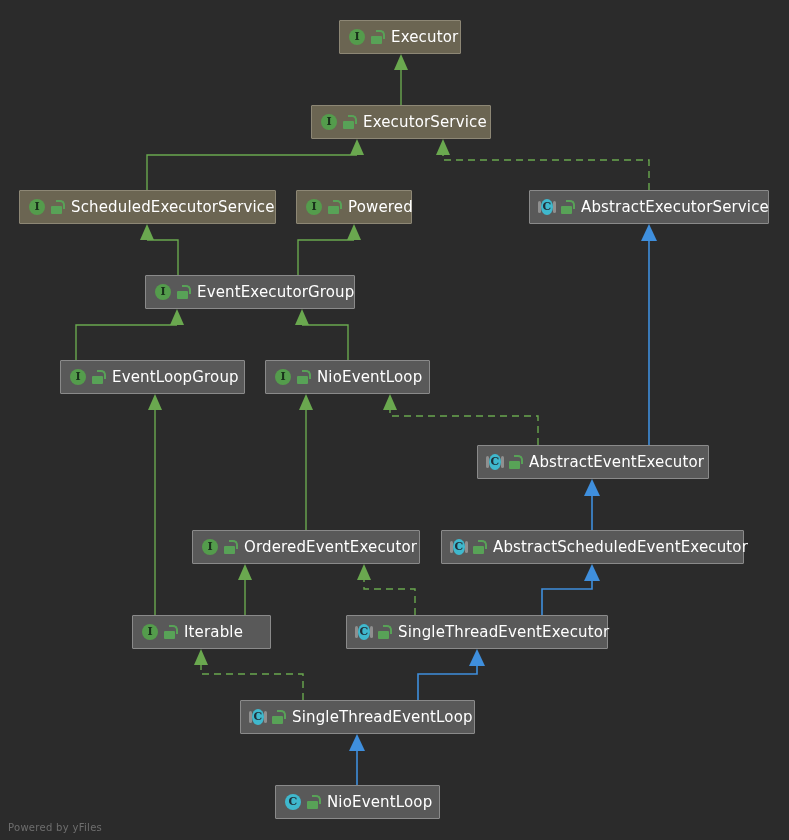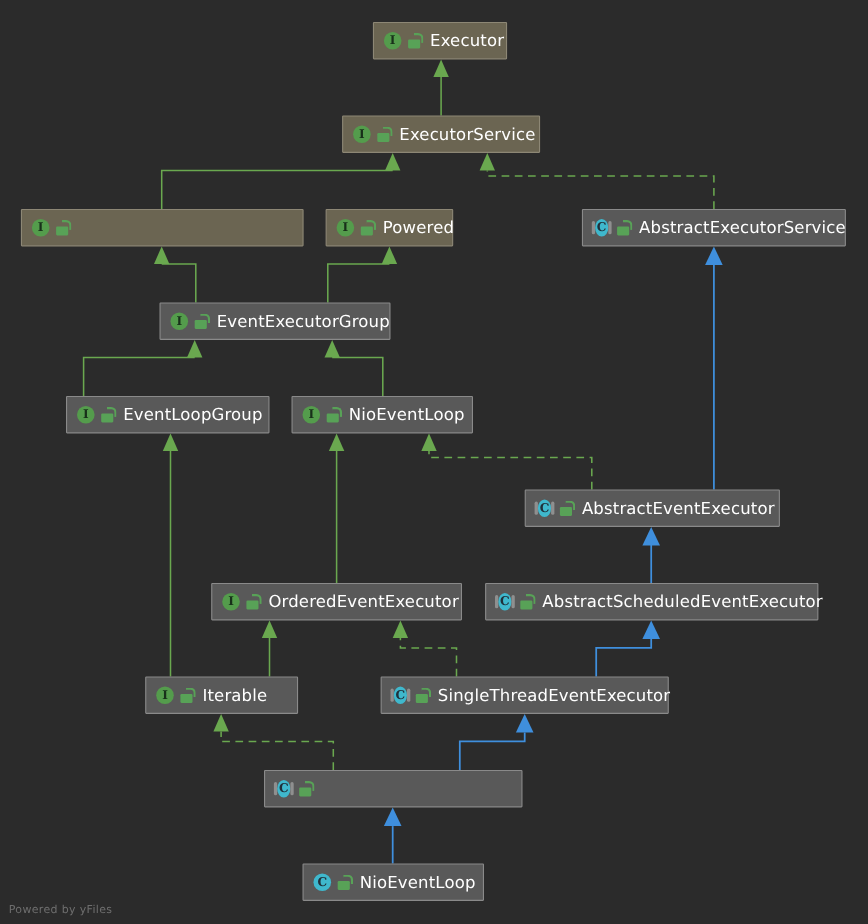--- a/index.html
+++ b/index.html
@@ -269,20 +269,21 @@
 
   <div class="node lib" style="left:19px; top:190px; width:257px;">
     <span class="badge iface">
       <span class="disc"></span>
         <span class="glyph">I</span>
     </span>
     <span class="lock">
       <span class="shackle"></span>
         <span class="body"></span>
     </span>
+    <span class="node-label">ScheduledExecutorService</span>
   </div>
 
   <div class="node lib" style="left:296px; top:190px; width:116px;">
     <span class="badge iface">
       <span class="disc"></span>
         <span class="glyph">I</span>
     </span>
     <span class="lock">
       <span class="shackle"></span>
         <span class="body"></span>
@@ -400,20 +401,21 @@
 
   <div class="node proj" style="left:240px; top:700px; width:235px;">
     <span class="badge cls abs">
       <span class="disc"></span>
         <span class="glyph">C</span>
     </span>
     <span class="lock">
       <span class="shackle"></span>
         <span class="body"></span>
     </span>
+    <span class="node-label">SingleThreadEventLoop</span>
   </div>
 
   <div class="node proj" style="left:275px; top:785px; width:165px;">
     <span class="badge cls">
       <span class="disc"></span>
         <span class="glyph">C</span>
     </span>
     <span class="lock">
       <span class="shackle"></span>
         <span class="body"></span>

